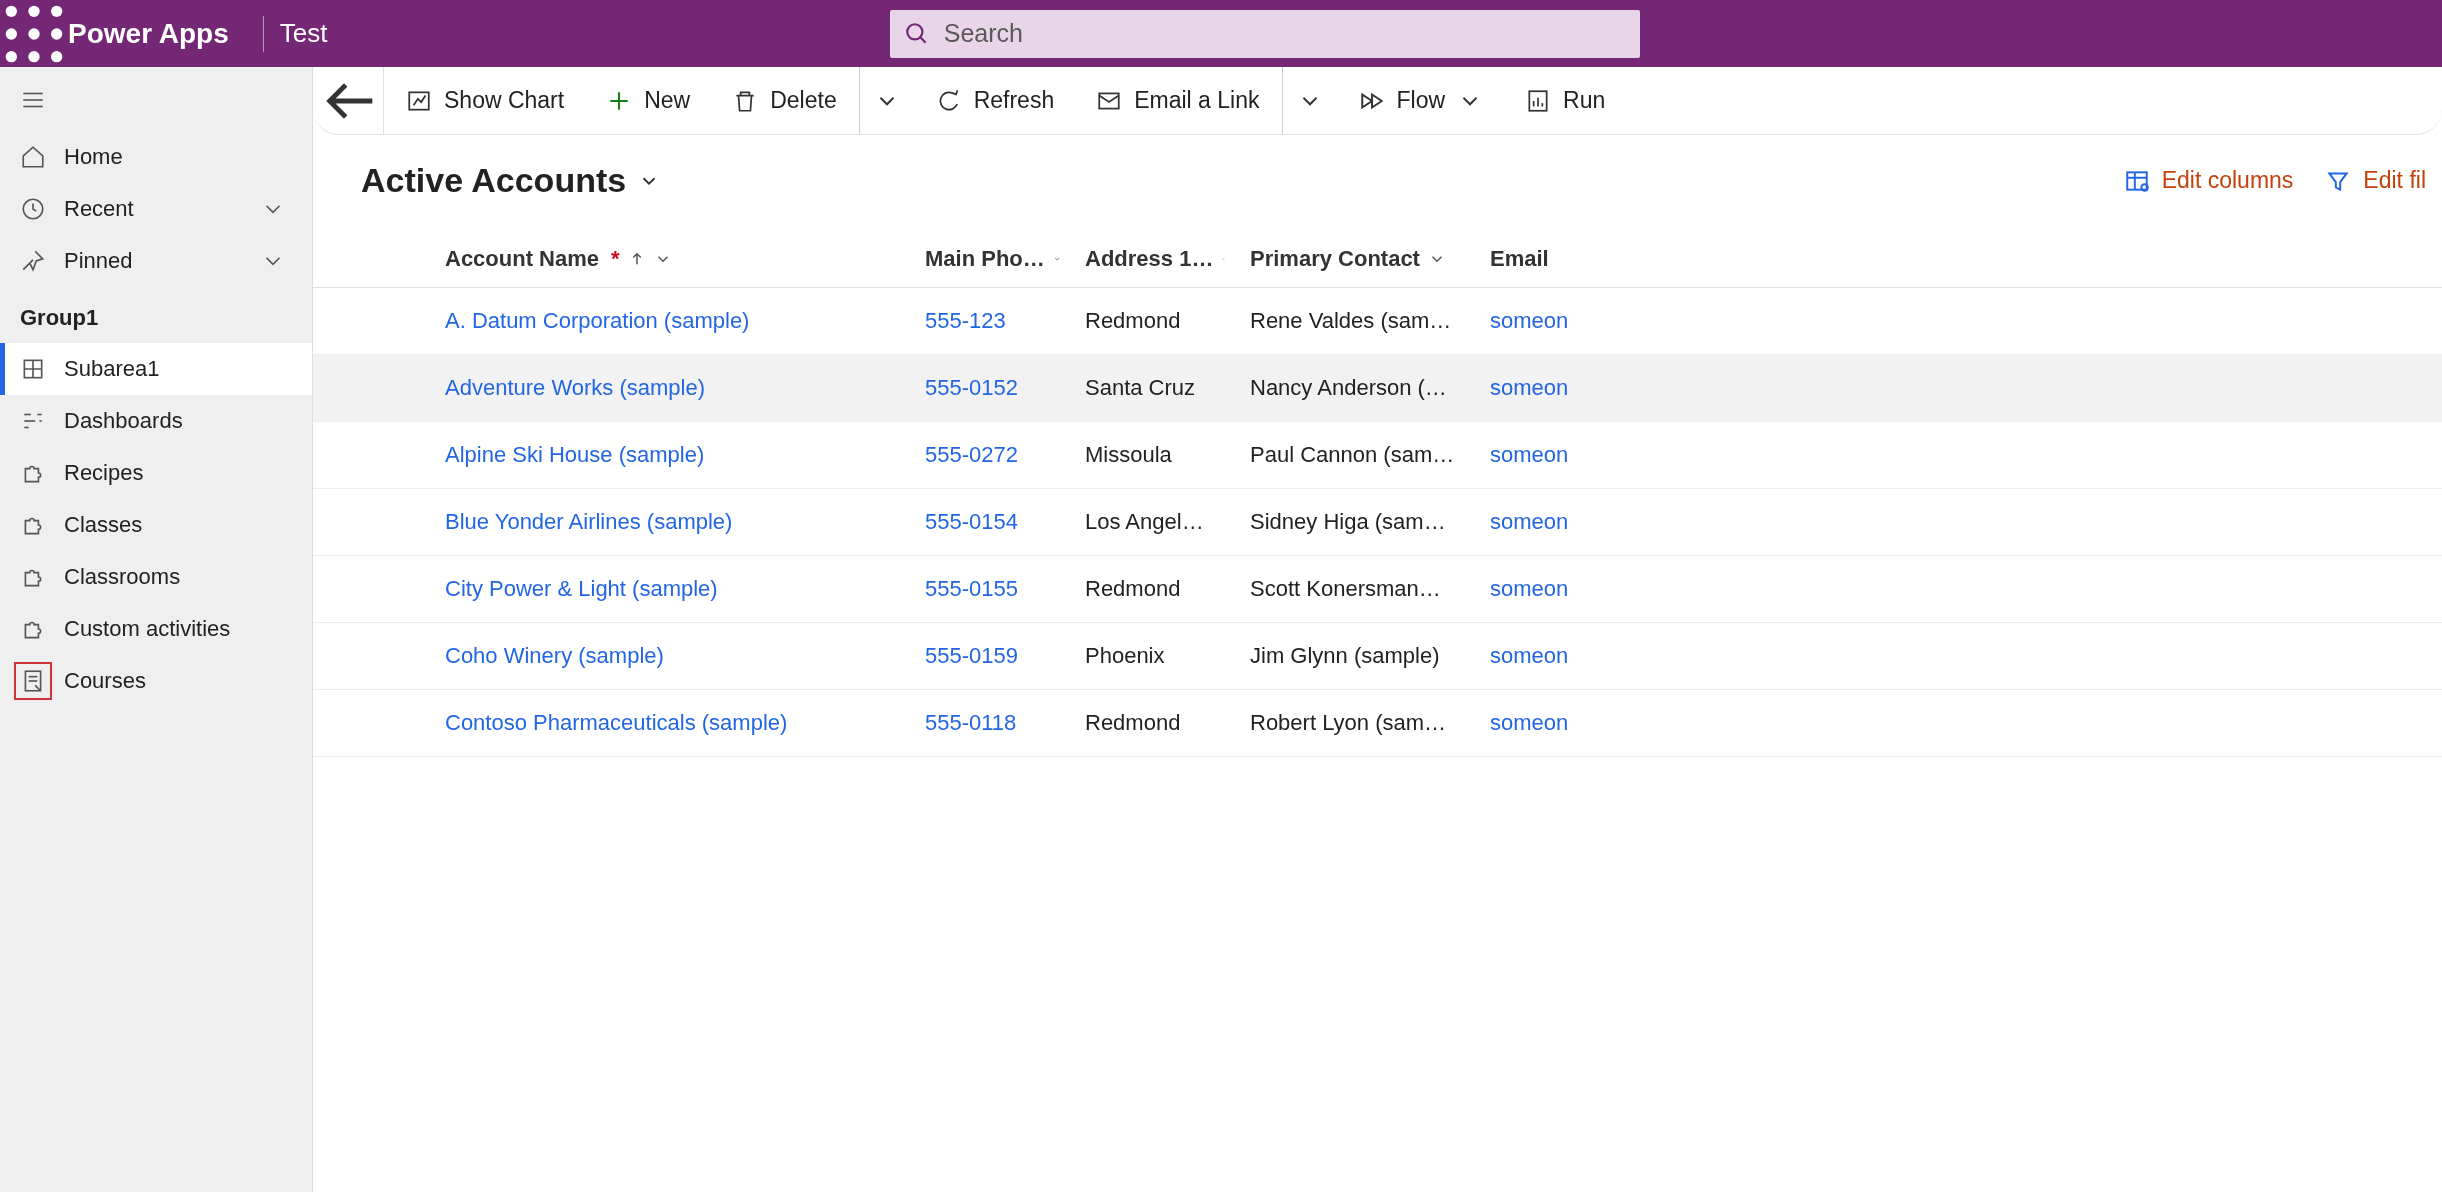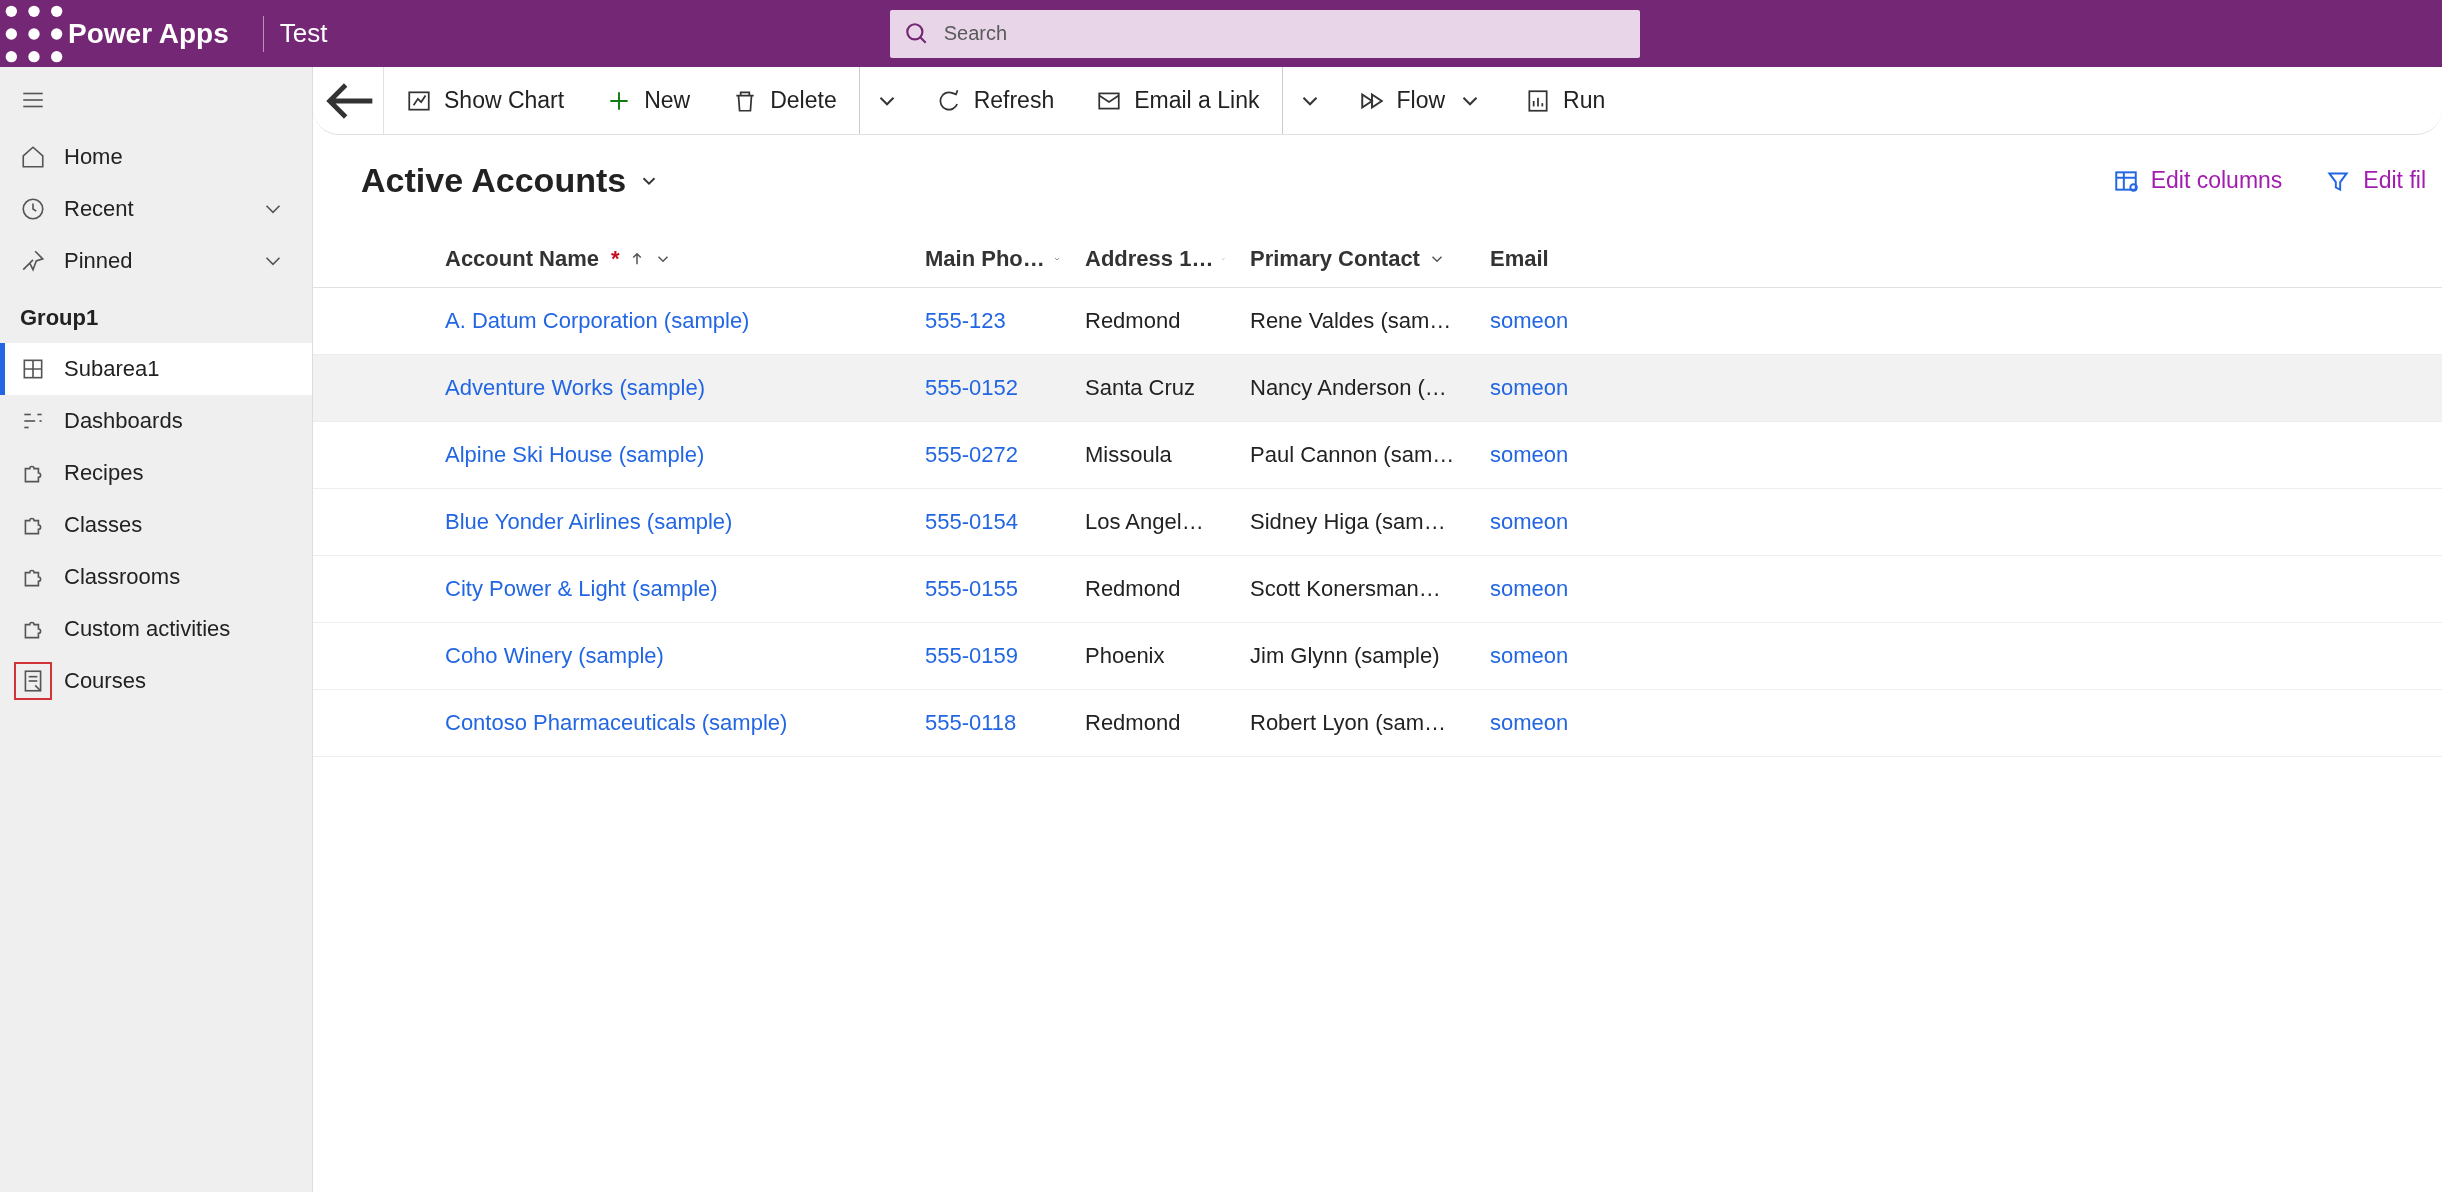--- a/index.html
+++ b/index.html
@@ -15,21 +15,21 @@
   .topbar .divider { width:1px; height:36px; background:rgba(255,255,255,0.5); margin:0 16px; }
   .topbar .envname { font-size:26px; font-weight:400; }
   .topbar .search-wrap { margin-left:auto; margin-right:auto; }
   .topbar .search {
     width:750px; height:48px; background:#e8d6e8; border:none; border-radius:2px;
     display:flex; align-items:center; padding:0 14px; position:relative;
     left:-120px;
   }
   .topbar .search svg { width:26px; height:26px; stroke:#742774; }
   .topbar .search input {
-    flex:1; border:none; background:transparent; font-size:20px; padding-left:14px;
+    flex:1; border:none; background:transparent; font-size:25px; padding-left:14px;
     color:#333; outline:none;
   }
   .topbar .search input::placeholder { color:#5a5a5a; }
 
   .body { display:flex; height:calc(1192px - 67px); }
 
   
   .sidebar {
     width:313px; background:#efefef; border-right:1px solid #ddd;
     display:flex; flex-direction:column; padding-top:6px;
@@ -62,21 +62,21 @@
   }
   .cmd svg { width:26px; height:26px; }
   .cmd.sep { border-left:1px solid #ccc; padding-left:10px; padding-right:10px; }
   .cmd.icononly { padding:0 14px; }
   .cmd .green { stroke:#107c10; }
 
   .view-header {
     display:flex; align-items:center; padding:26px 16px 10px 48px; gap:18px;
   }
   .view-title { font-size:34px; font-weight:600; color:#222; display:flex; align-items:center; gap:12px;}
-  .view-actions { margin-left:auto; display:flex; gap:43px; font-size:23px; color:#a21caf;}
+  .view-actions { margin-left:auto; display:flex; gap:32px; font-size:23px; color:#c2410c;}
   .view-actions .va { display:flex; align-items:center; gap:12px; cursor:pointer;}
   .view-actions svg { stroke:#2266e3; }
 
   
   .grid { margin-top:20px; }
   .ghead {
     display:flex; border-bottom:1px solid #e1e1e1; height:58px; align-items:center;
     font-size:22px; font-weight:600; color:#333;
   }
   .gcell { padding:0 12px; overflow:hidden; text-overflow:ellipsis; white-space:nowrap; display:flex; align-items:center; gap:8px;}

